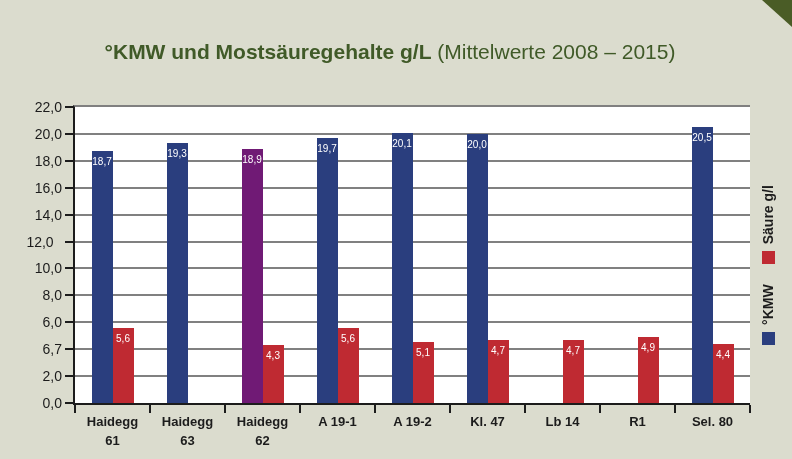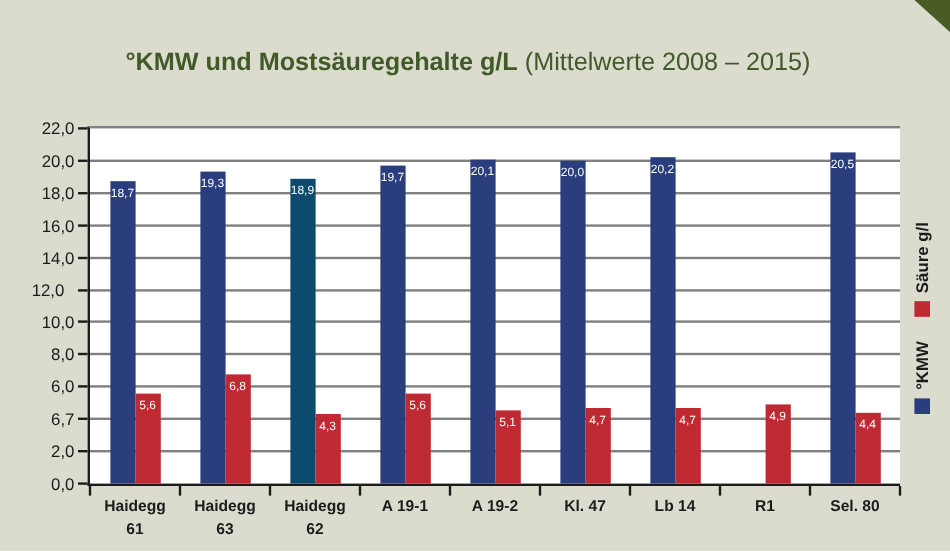--- a/index.html
+++ b/index.html
@@ -122,24 +122,21 @@
       <div class="gridline" style="top: 25.9091px; background: rgb(128, 128, 128);"></div>
       <div class="bar" style="left: 16.5px; width: 21px; height: 251.6px; background: rgb(42, 62, 126);">
         <span class="bar-value">18,7</span>
       </div>
       <div class="bar" style="left: 37.5px; width: 21px; height: 75.3455px; background: rgb(191, 42, 50);">
         <span class="bar-value">5,6</span>
       </div>
       <div class="bar" style="left: 91.5px; width: 21px; height: 259.673px; background: rgb(42, 62, 126);">
         <span class="bar-value">19,3</span>
       </div>
-      <div class="bar" style="left: 112.5px; width: 21px; height: 91.4909px; background: rgb(191, 42, 50);">
-        <span class="bar-value">6,8</span>
-      </div>
-      <div class="bar" style="left: 166.5px; width: 21px; height: 254.291px; background: #0c4a6e;">
+      <div class="bar" style="left: 166.5px; width: 21px; height: 254.291px; background: #701a75;">
         <span class="bar-value">18,9</span>
       </div>
       <div class="bar" style="left: 187.5px; width: 21px; height: 57.8545px; background: rgb(191, 42, 50);">
         <span class="bar-value">4,3</span>
       </div>
       <div class="bar" style="left: 241.5px; width: 21px; height: 265.055px; background: rgb(42, 62, 126);">
         <span class="bar-value">19,7</span>
       </div>
       <div class="bar" style="left: 262.5px; width: 21px; height: 75.3455px; background: rgb(191, 42, 50);">
         <span class="bar-value">5,6</span>
@@ -148,23 +145,20 @@
         <span class="bar-value">20,1</span>
       </div>
       <div class="bar" style="left: 337.5px; width: 21px; height: 60.5455px; background: rgb(191, 42, 50);">
         <span class="bar-value">5,1</span>
       </div>
       <div class="bar" style="left: 391.5px; width: 21px; height: 269.091px; background: rgb(42, 62, 126);">
         <span class="bar-value">20,0</span>
       </div>
       <div class="bar" style="left: 412.5px; width: 21px; height: 63.2364px; background: rgb(191, 42, 50);">
         <span class="bar-value">4,7</span>
-      </div>
-      <div class="bar" style="left: 466.5px; width: 21px; height: 271.782px; background: rgb(42, 62, 126);">
-        <span class="bar-value">20,2</span>
       </div>
       <div class="bar" style="left: 487.5px; width: 21px; height: 63.2364px; background: rgb(191, 42, 50);">
         <span class="bar-value">4,7</span>
       </div>
       <div class="bar" style="left: 562.5px; width: 21px; height: 65.9273px; background: rgb(191, 42, 50);">
         <span class="bar-value">4,9</span>
       </div>
       <div class="bar" style="left: 616.5px; width: 21px; height: 275.818px; background: rgb(42, 62, 126);">
         <span class="bar-value">20,5</span>
       </div>

